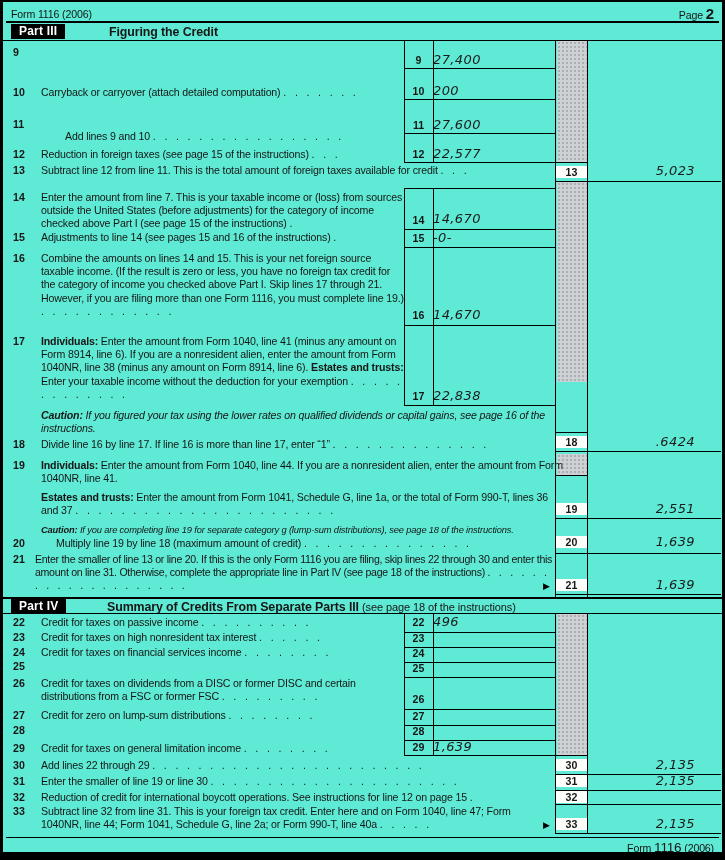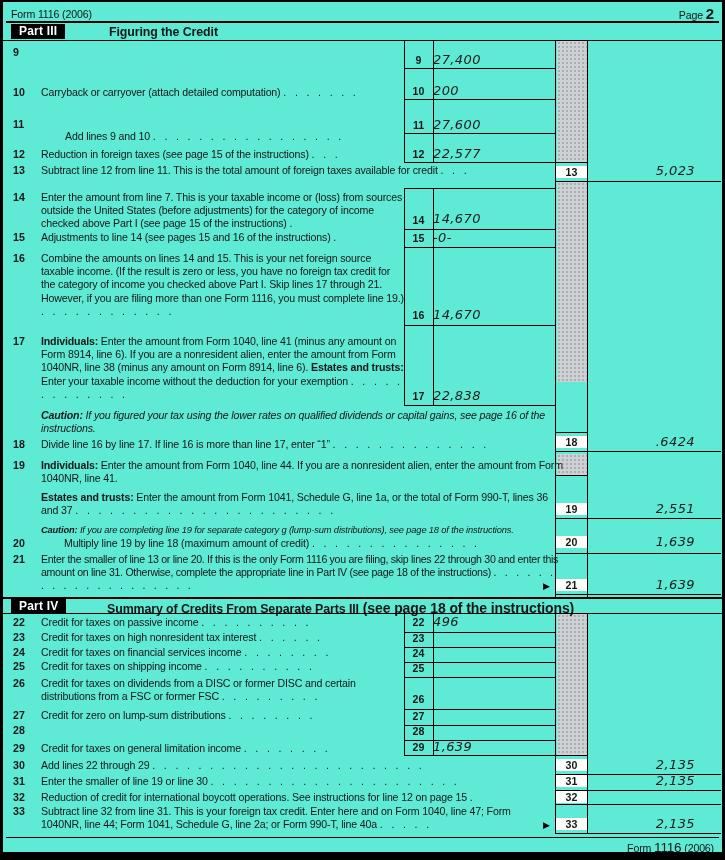--- a/index.html
+++ b/index.html
@@ -125,33 +125,33 @@
   <div class="oval val" style="top:432px;">.6424</div>
 
   <span class="no" style="top:457px;">19</span>
   <div class="t" style="left:38px;top:457px;width:560px;"><b>Individuals:</b><span> Enter the amount from Form 1040, line 44. If you are a nonresident alien, enter the amount from Form 1040NR, line 41.</span></div>
   <div class="t" style="left:38px;top:489px;width:516px;"><b>Estates and trusts:</b><span> Enter the amount from Form 1041, Schedule G, line 1a, or the total of Form 990-T, lines 36 and 37 </span><span class="dots">. . . . . . . . . . . . . . . . . . . . . . .</span></div>
   <span class="sno" style="top:501px;">19</span>
   <div class="oval val" style="top:499px;">2,551</div>
   <div class="t it sm" style="left:38px;top:523px;width:540px;"><b>Caution:</b><span> If you are completing line 19 for separate category g (lump-sum distributions), see page 18 of the instructions.</span></div>
 
   <span class="no" style="top:535px;">20</span>
-  <div class="t" style="left:38px;top:535px;width:480px;padding-left:23px;"><span>Multiply line 19 by line 18 (maximum amount of credit) </span><span class="dots">. . . . . . . . . . . . . . .</span></div>
+  <div class="t" style="left:30px;top:535px;width:480px;padding-left:23px;"><span>Multiply line 19 by line 18 (maximum amount of credit) </span><span class="dots">. . . . . . . . . . . . . . .</span></div>
   <span class="sno" style="top:534px;">20</span>
   <div class="oval val" style="top:532px;">1,639</div>
 
   <span class="no" style="top:551px;">21</span>
-  <div class="t" style="left:38px;top:551px;width:522px;letter-spacing:-0.3px;"><span>Enter the smaller of line 13 or line 20. If this is the only Form 1116 you are filing, skip lines 22 through 30 and enter this amount on line 31. Otherwise, complete the appropriate line in Part IV (see page 18 of the instructions) </span><span class="dots">. . . . . . . . . . . . . . . . . . . .</span></div>
+  <div class="t" style="left:32px;top:551px;width:522px;letter-spacing:-0.3px;"><span>Enter the smaller of line 13 or line 20. If this is the only Form 1116 you are filing, skip lines 22 through 30 and enter this amount on line 31. Otherwise, complete the appropriate line in Part IV (see page 18 of the instructions) </span><span class="dots">. . . . . . . . . . . . . . . . . . . .</span></div>
   <span class="arrow" style="left:540px;top:579px;">▶</span>
   <span class="sno" style="top:577px;">21</span>
   <div class="oval val" style="top:575px;">1,639</div>
 
   <div class="hl" style="left:0;right:0;top:595px;height:2px;"></div>
   <div class="plabel" style="top:597px;">Part IV</div>
-  <div class="ptitle" style="left:104px;top:598px;"><span>Summary of Credits From Separate Parts III</span><span style="font-weight:700;font-size:14px;"> (see page 18 of the instructions)</span></div>
+  <div class="ptitle" style="left:104px;top:598px;"><span>Summary of Credits From Separate Parts III</span><span style="font-weight:400;font-size:11px;"> (see page 18 of the instructions)</span></div>
   <div class="hl" style="left:0;right:0;top:611px;"></div>
 
   <div class="vl" style="left:401px;top:612px;height:141px;"></div>
   <div class="vl" style="left:430px;top:612px;height:141px;"></div>
   <div class="hl" style="left:401px;width:152px;top:630px;"></div>
   <div class="hl" style="left:401px;width:152px;top:645px;"></div>
   <div class="hl" style="left:401px;width:152px;top:660px;"></div>
   <div class="hl" style="left:401px;width:152px;top:675px;"></div>
   <div class="hl" style="left:401px;width:152px;top:707px;"></div>
   <div class="hl" style="left:401px;width:152px;top:723px;"></div>
@@ -170,21 +170,20 @@
 
   <span class="no" style="top:629px;">23</span>
   <div class="t" style="left:38px;top:629px;width:350px;"><span>Credit for taxes on high nonresident tax interest </span><span class="dots">. . . . . .</span></div>
   <span class="ino" style="top:630px;">23</span>
 
   <span class="no" style="top:644px;">24</span>
   <div class="t" style="left:38px;top:644px;width:350px;"><span>Credit for taxes on financial services income </span><span class="dots">. . . . . . . .</span></div>
   <span class="ino" style="top:645px;">24</span>
 
   <span class="no" style="top:658px;">25</span>
-  <div class="t" style="left:38px;top:658px;width:350px;"><span>Credit for taxes on shipping income </span><span class="dots">. . . . . . . . . .</span></div>
   <span class="ino" style="top:660px;">25</span>
 
   <span class="no" style="top:675px;">26</span>
   <div class="t" style="left:38px;top:675px;width:358px;"><span>Credit for taxes on dividends from a DISC or former DISC and certain distributions from a FSC or former FSC </span><span class="dots">. . . . . . . . .</span></div>
   <span class="ino" style="top:691px;">26</span>
 
   <span class="no" style="top:707px;">27</span>
   <div class="t" style="left:38px;top:707px;width:350px;"><span>Credit for zero on lump-sum distributions </span><span class="dots">. . . . . . . .</span></div>
   <span class="ino" style="top:708px;">27</span>
 

